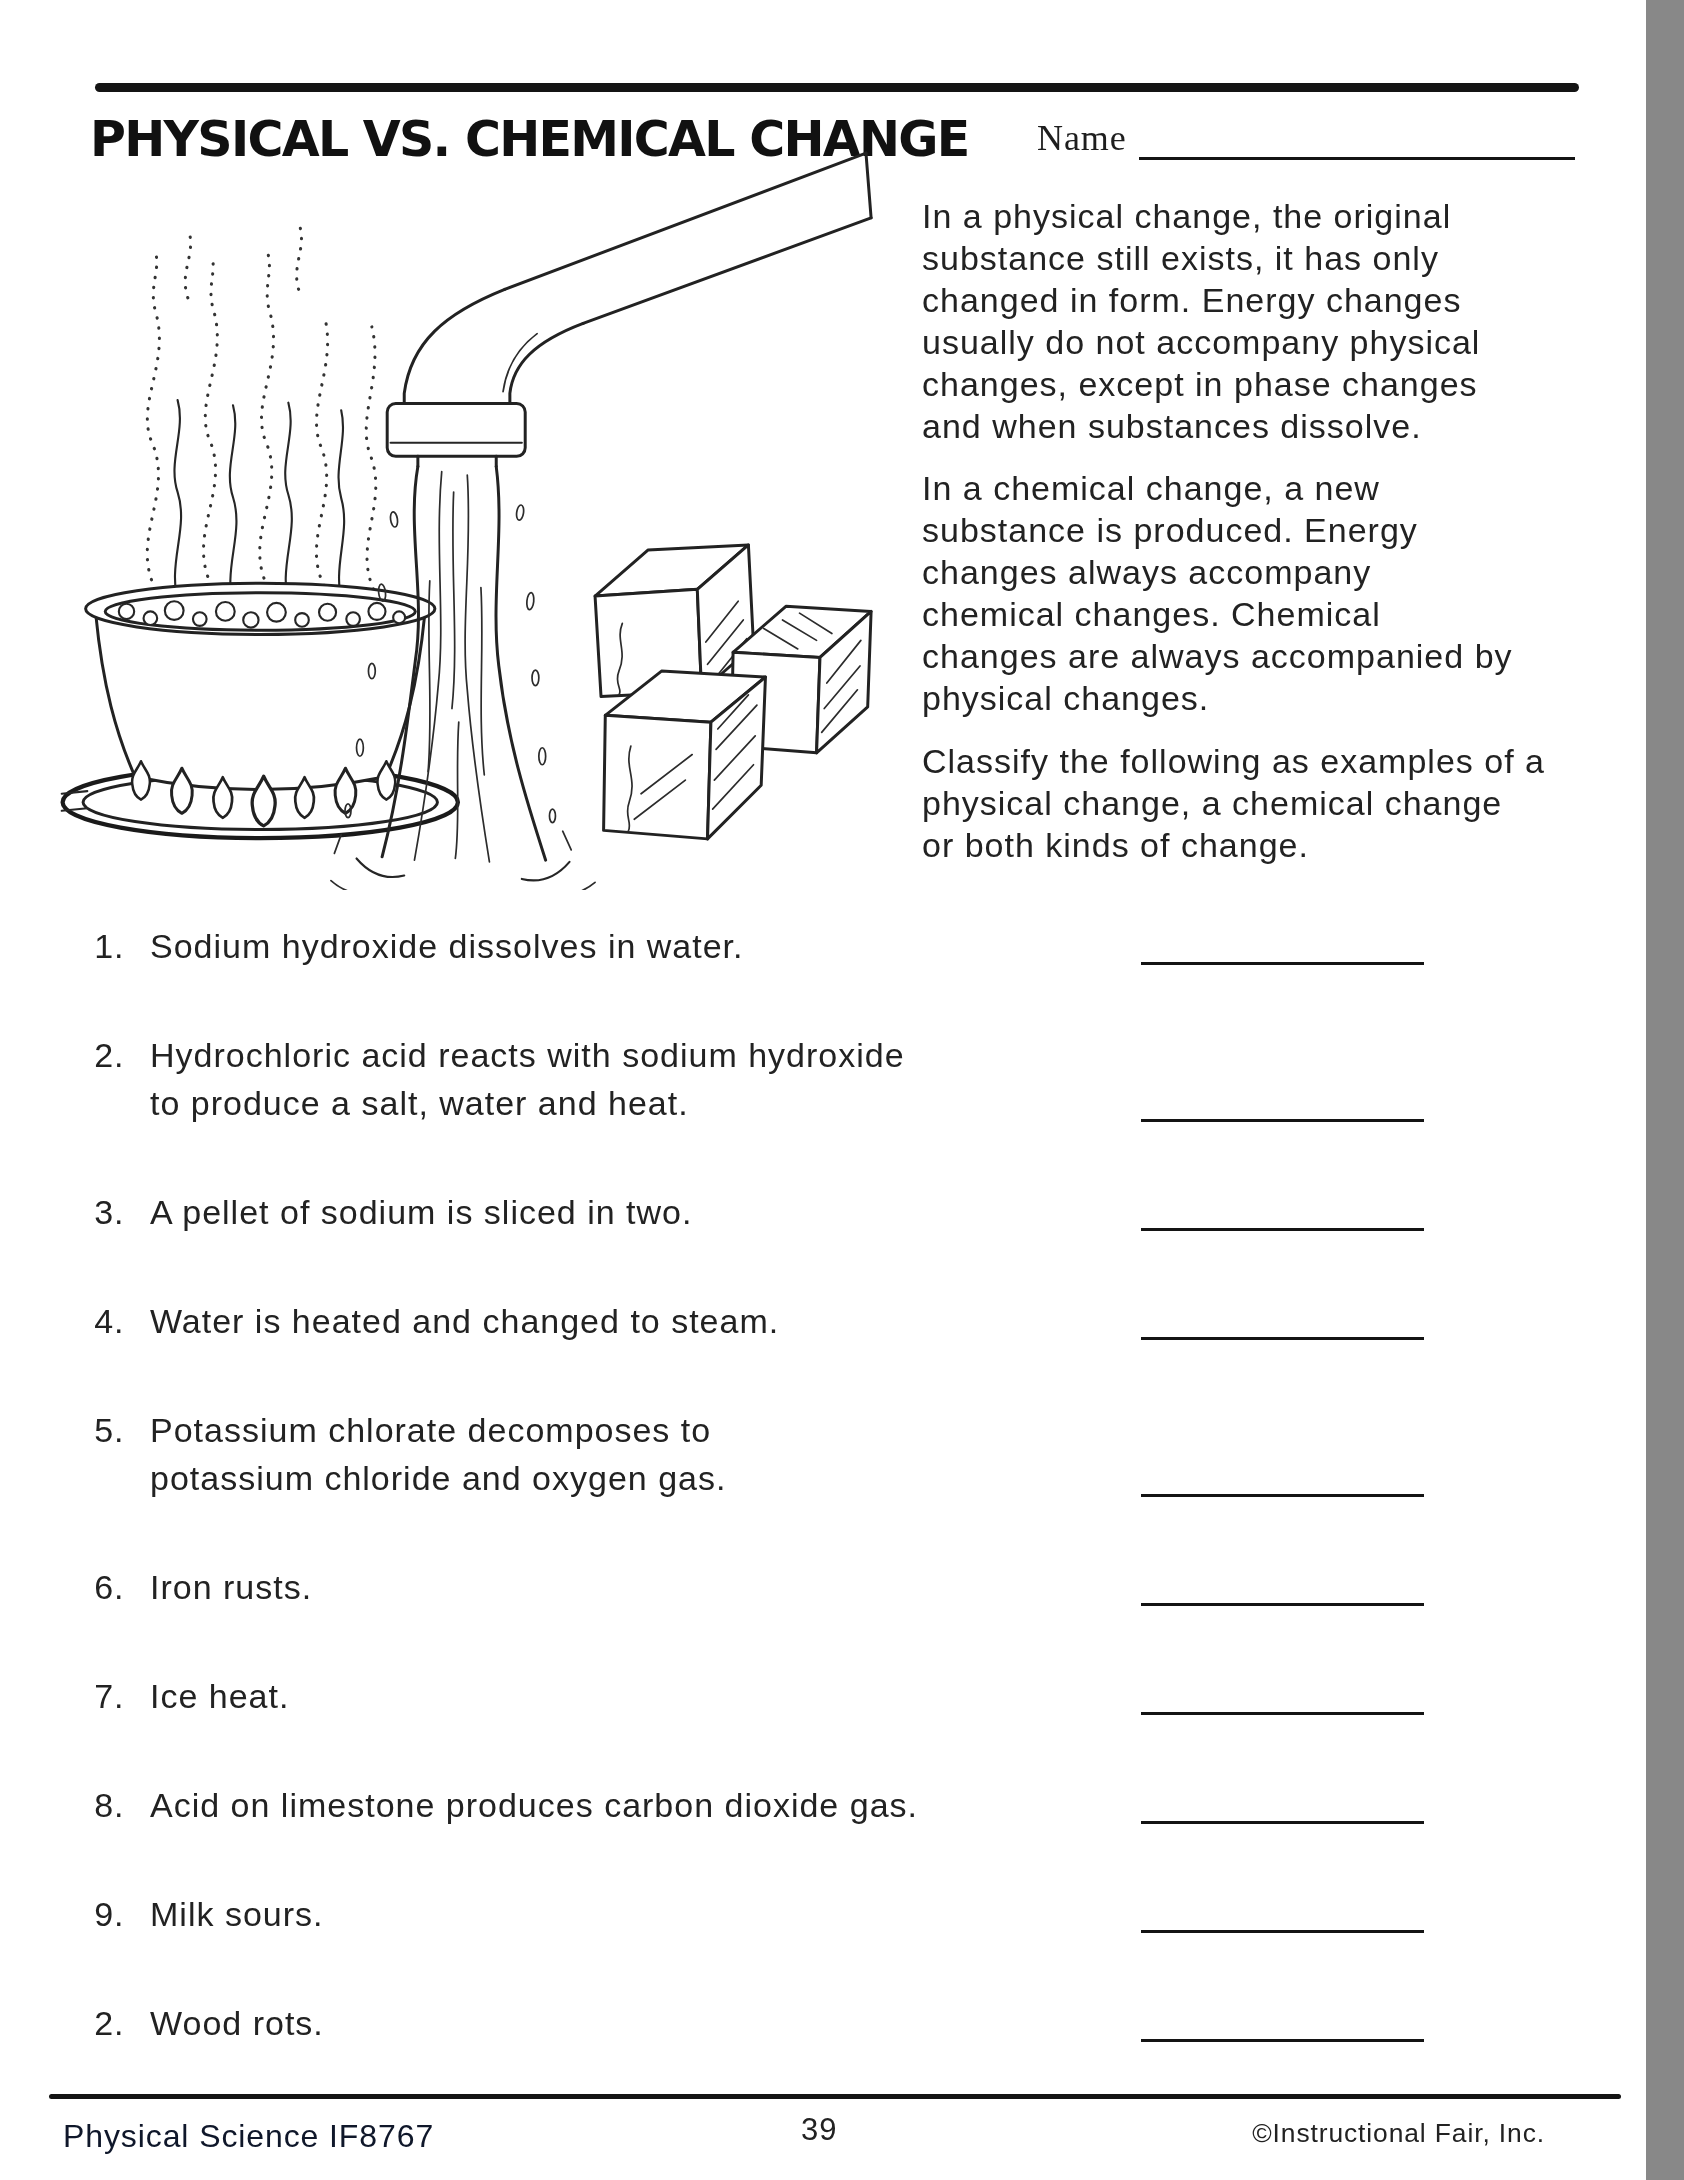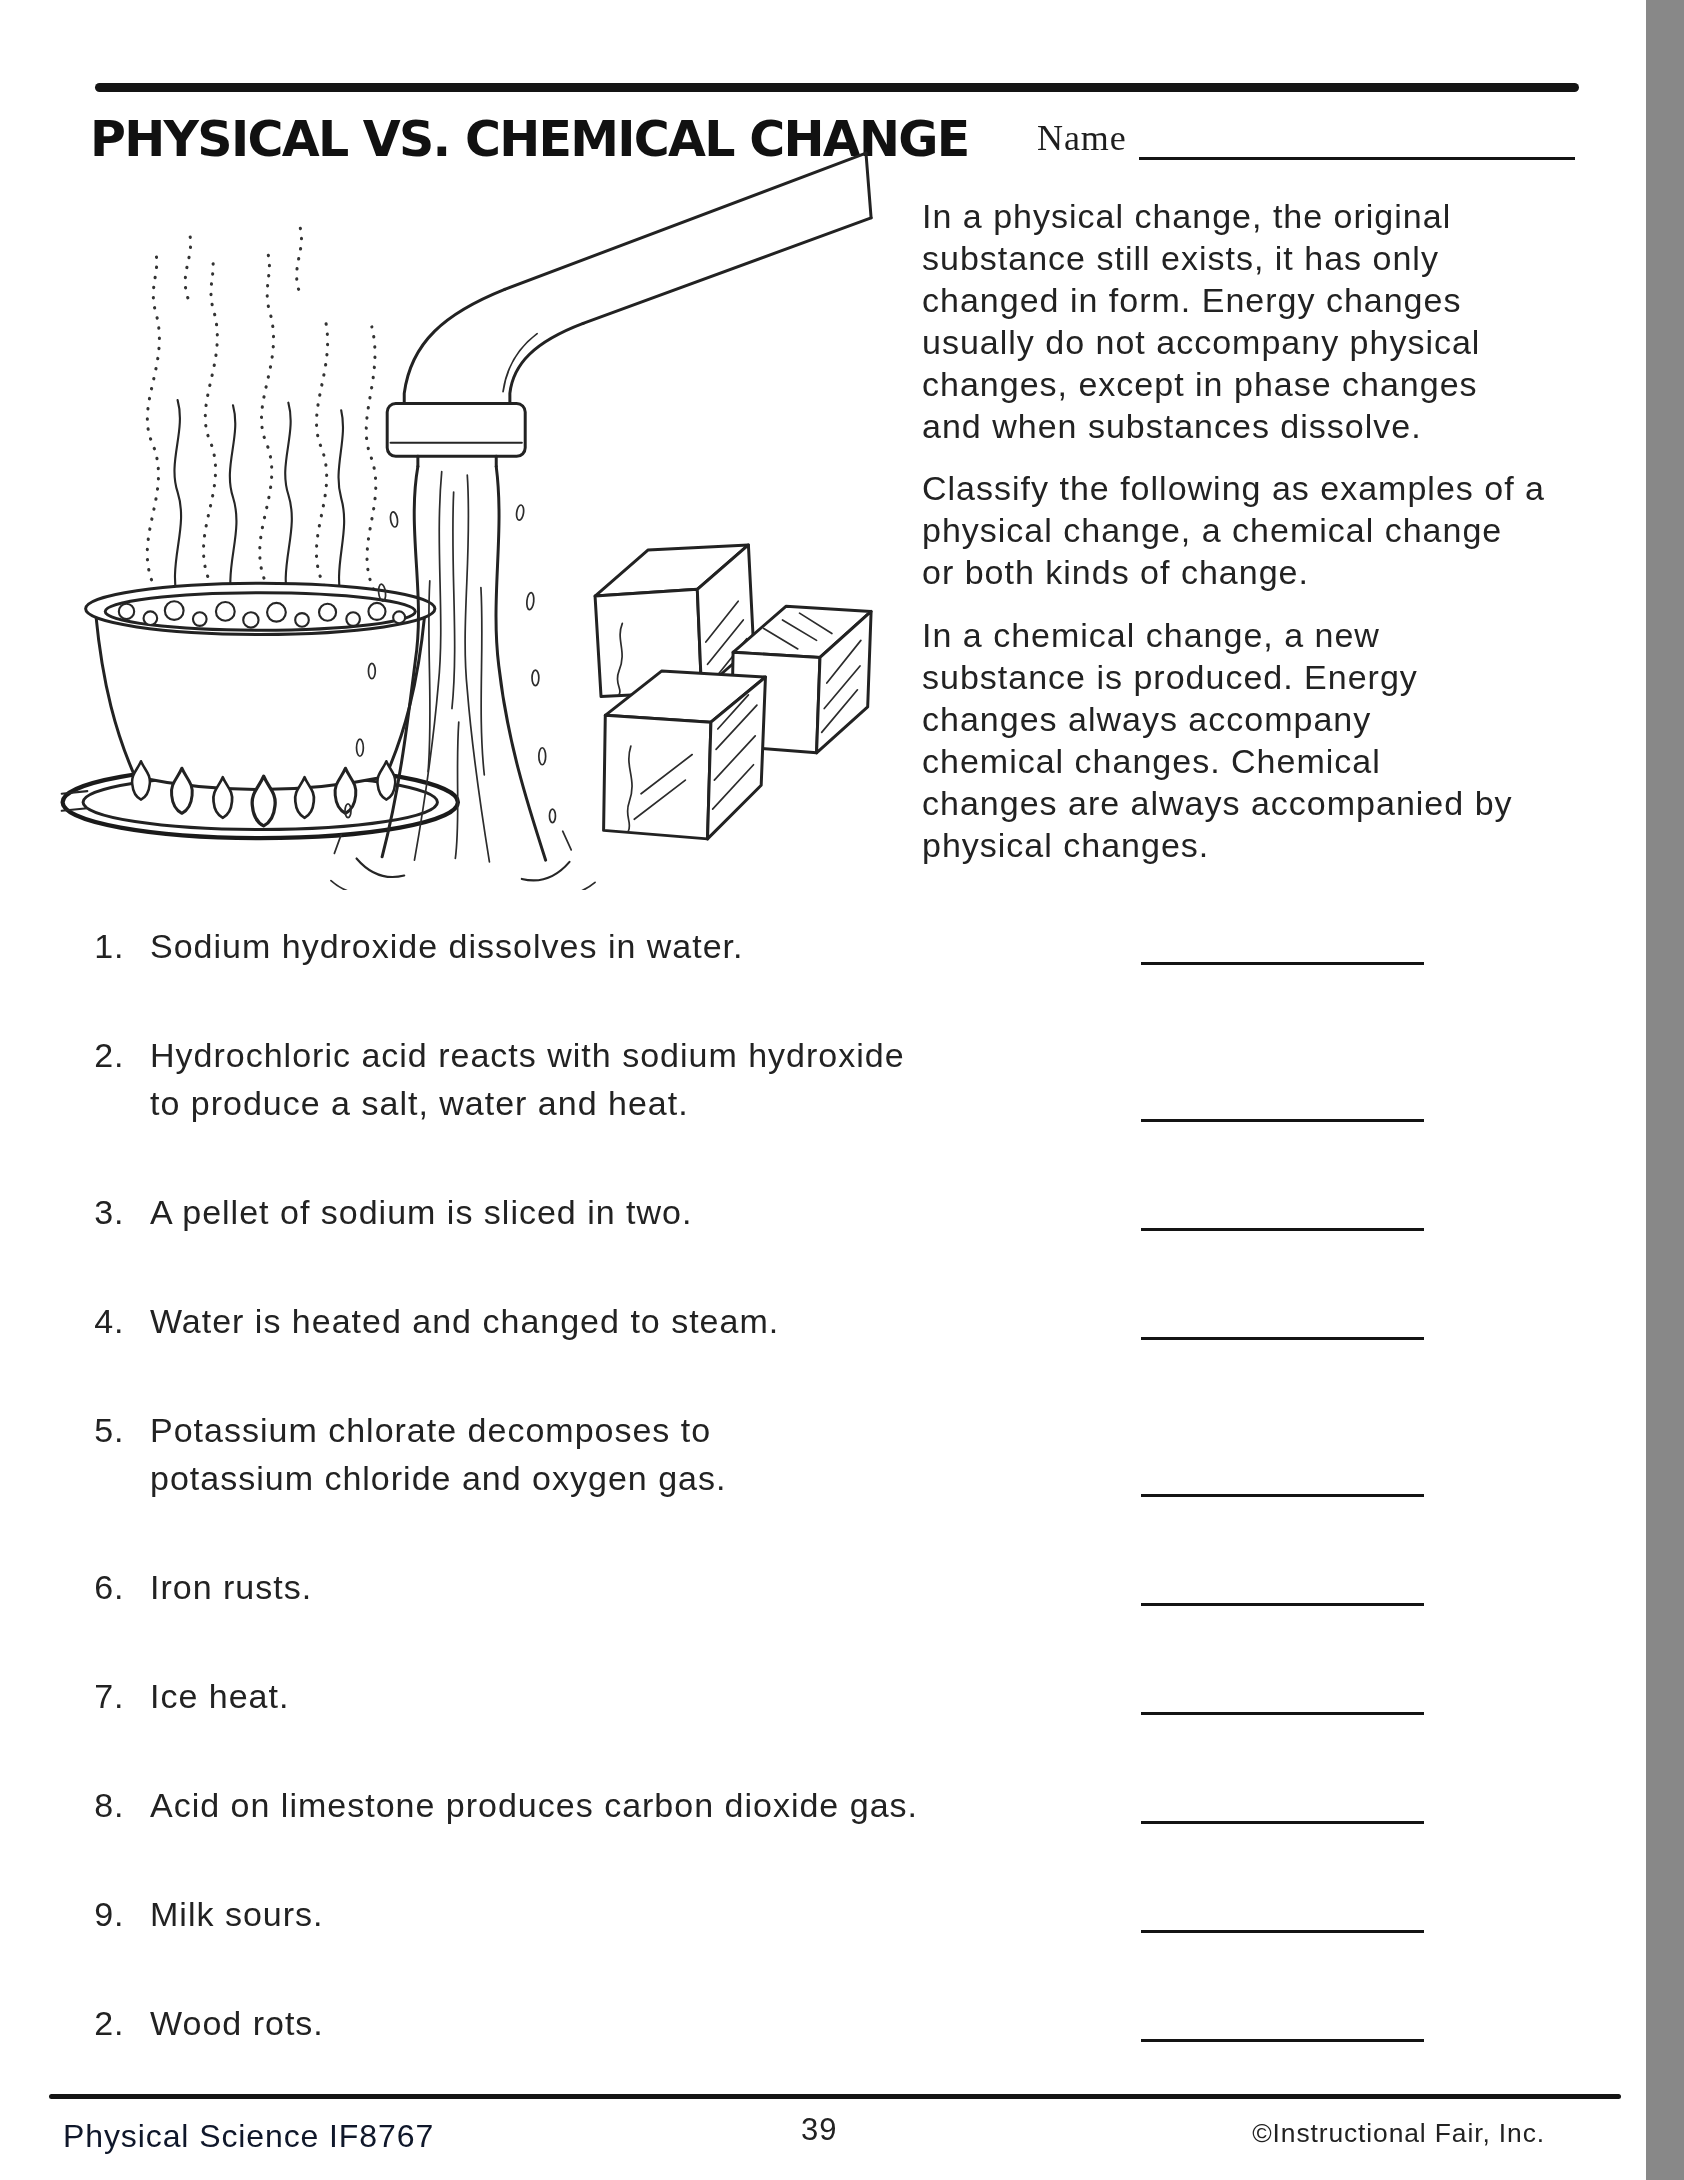--- a/index.html
+++ b/index.html
@@ -226,29 +226,29 @@
     </svg>
   </div>
 
   <div class="intro">
     <p>In a physical change, the original
 substance still exists, it has only
 changed in form.  Energy changes
 usually do not accompany physical
 changes, except in phase changes
 and when substances dissolve.</p>
-    <p>Classify the following as examples of a
-physical change, a chemical change
-or both kinds of change.</p>
     <p>In a chemical change, a new
 substance is produced. Energy
 changes always accompany
 chemical changes.  Chemical
 changes are always accompanied by
 physical changes.</p>
+    <p>Classify the following as examples of a
+physical change, a chemical change
+or both kinds of change.</p>
   </div>
 
   <div class="questions">
     <div class="q-row">
       <div class="q-num">1.</div>
       <div class="q-text">Sodium hydroxide dissolves in water.</div>
       <div class="q-blank"></div>
     </div>
     <div class="q-row">
       <div class="q-num">2.</div>

